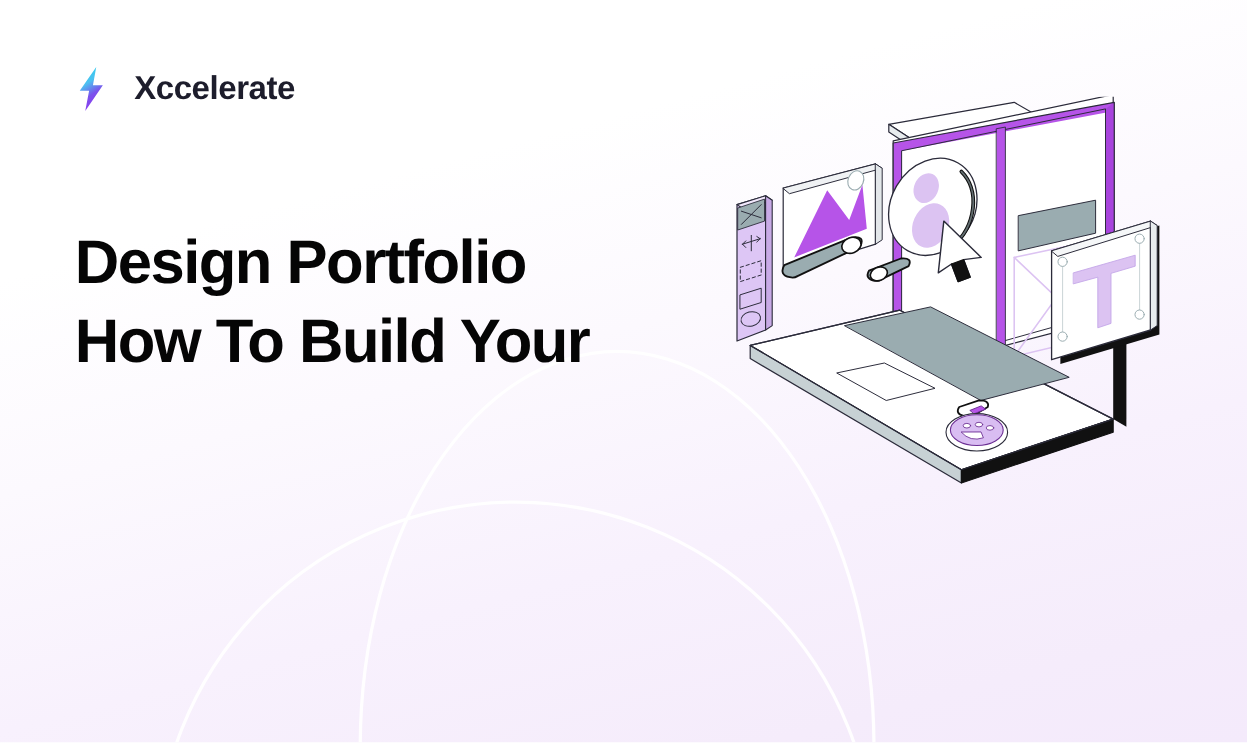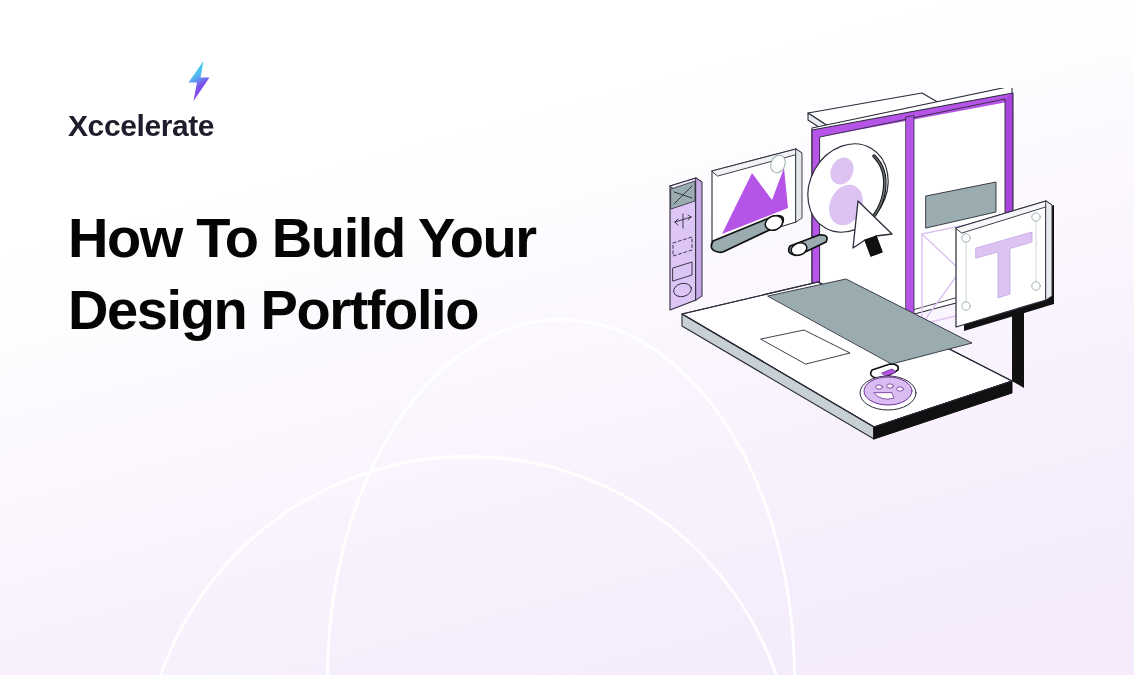--- a/index.html
+++ b/index.html
@@ -34,23 +34,22 @@
     width:470px; height:720px;
     left:326px; top:318px;
     border-width:3px;
   }
 
   
   .logo {
     position:absolute;
     left:68px; top:60px;
     display:flex;
-    align-items:flex-end;
-    gap:9px;
-    flex-direction:column;
+    align-items:center;
+    gap:24px;
   }
   .logo-mark { width:30px; height:42px; display:block; flex:0 0 auto; }
   .logo-word {
     font-size:30px;
     font-weight:700;
     color:#1d1d2c;
     letter-spacing:-0.4px;
     line-height:1;
     white-space:nowrap;
   }
@@ -95,22 +94,22 @@
           <stop offset="72%" stop-color="#7b52ec"></stop>
           <stop offset="100%" stop-color="#8b3bf0"></stop>
         </linearGradient>
       </defs>
       <path d="M19.5 1 L4.5 22.5 L13 22.5 L9.5 41 L25.5 17.5 L16.5 17.5 Z" fill="url(#boltGrad)"></path>
     </svg>
     <span class="logo-word">Xccelerate</span>
   </div>
 
   <h1 class="headline">
+    <span class="headline-line">Design Portfolio</span>
     <span class="headline-line">How To Build Your</span>
-    <span class="headline-line">Design Portfolio</span>
   </h1>
 
   <div class="illustration">
     <svg viewBox="0 0 412 380" xmlns="http://www.w3.org/2000/svg">
       <g fill="none" stroke="#2b2b3a" stroke-width="1.1" stroke-linejoin="round" stroke-linecap="round">
 
         <g>
           <path d="M148 25 L262 5 L288 20 L174 42 Z" fill="#ffffff"></path>
           <path d="M148 25 L148 32 L174 49 L174 42 Z" fill="#e8ecee"></path>
           <path d="M174 42 L288 20 L288 27 L174 49 Z" fill="#dfe5e8"></path>

